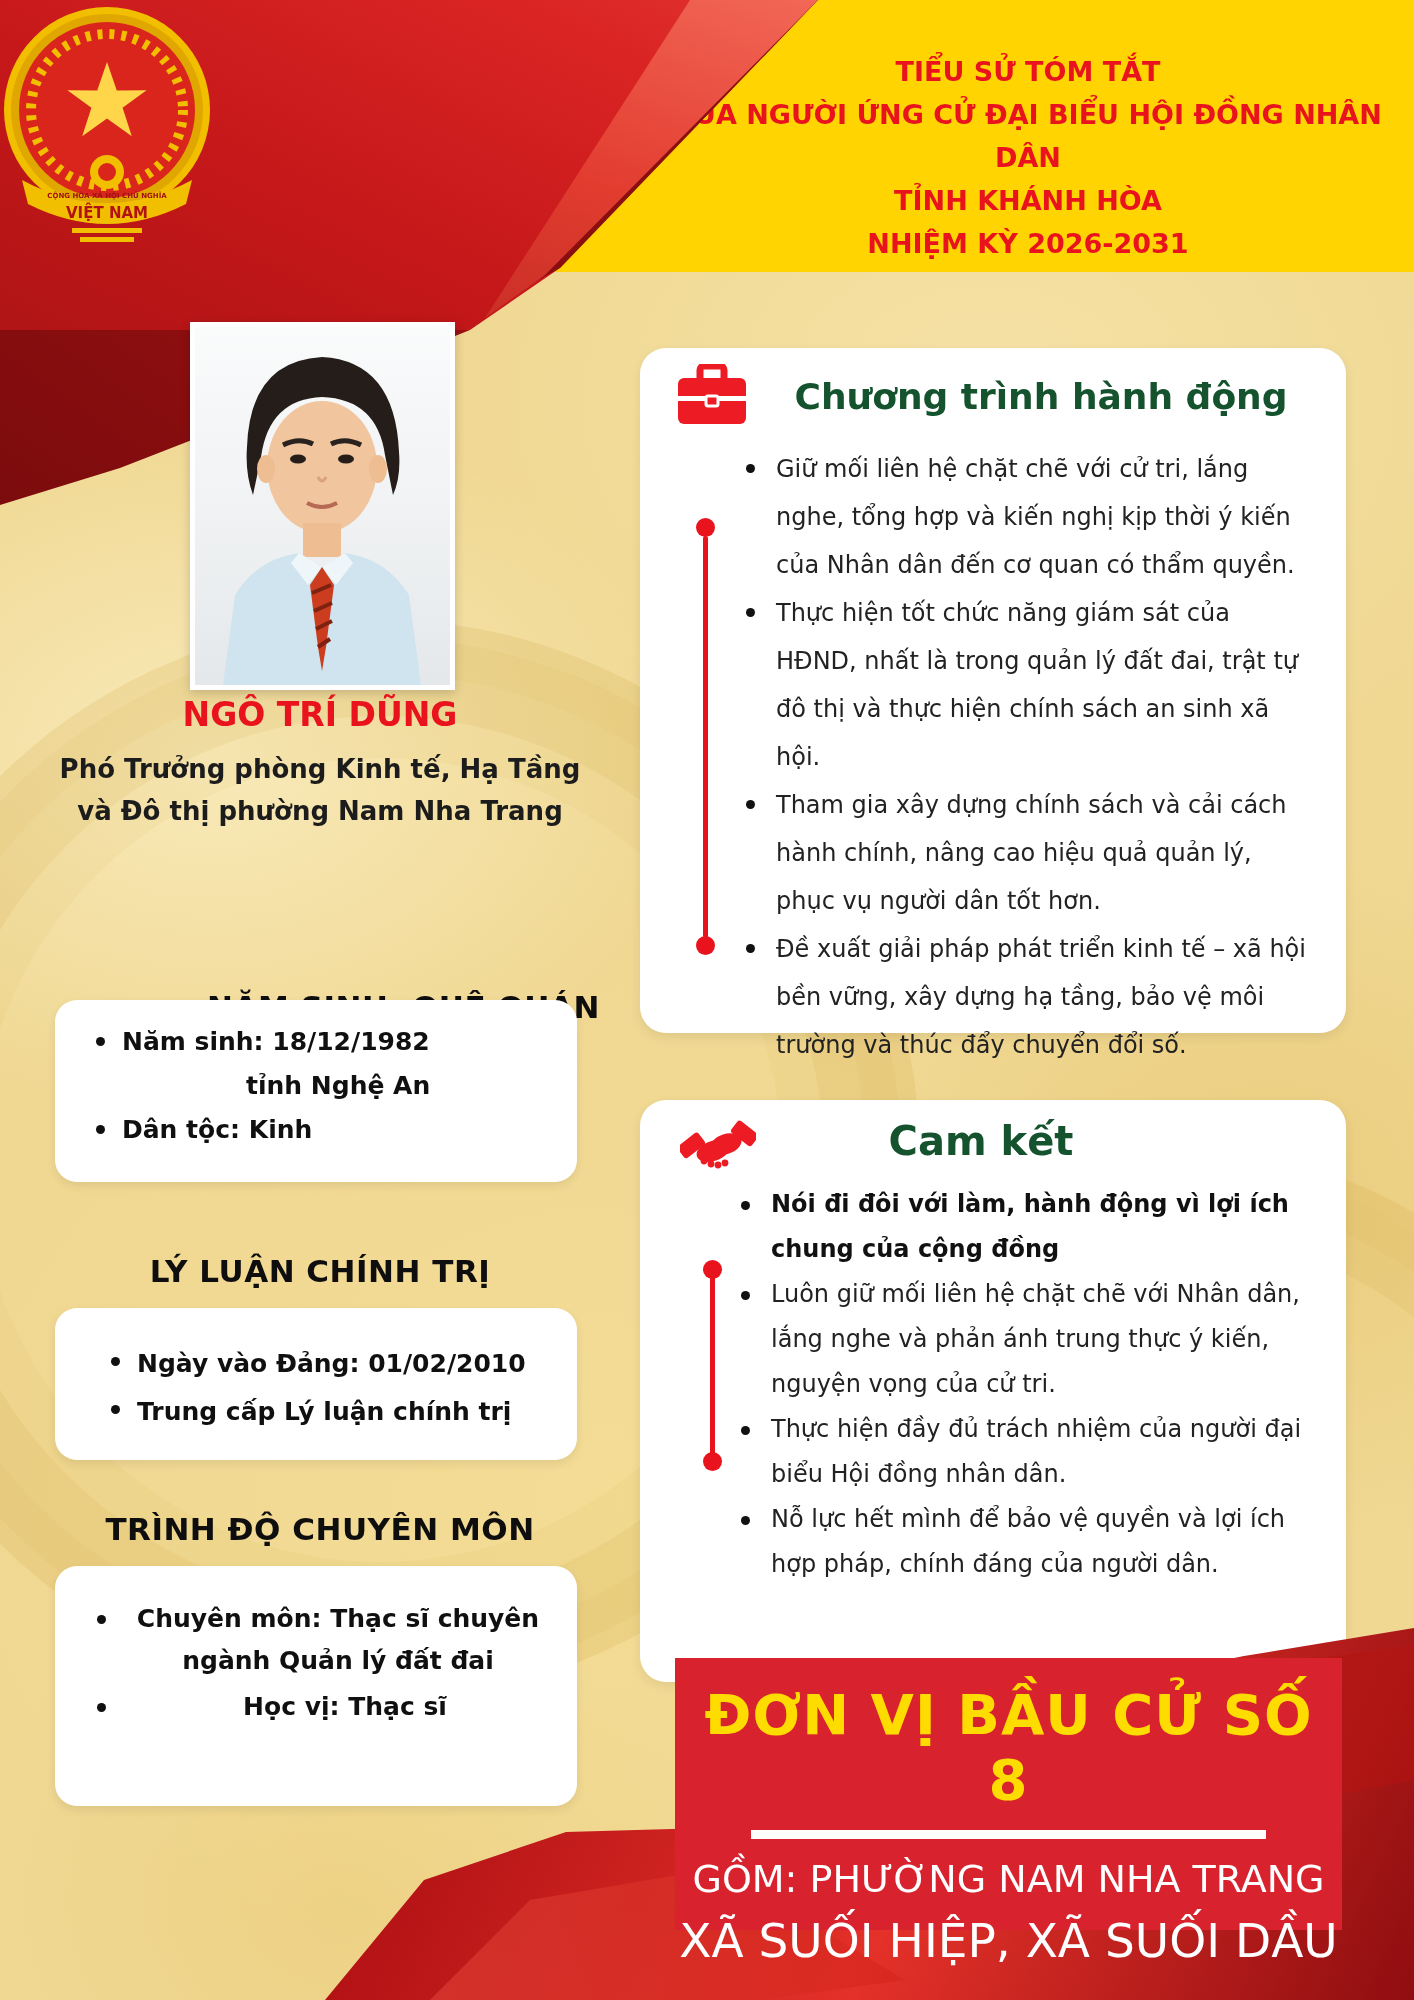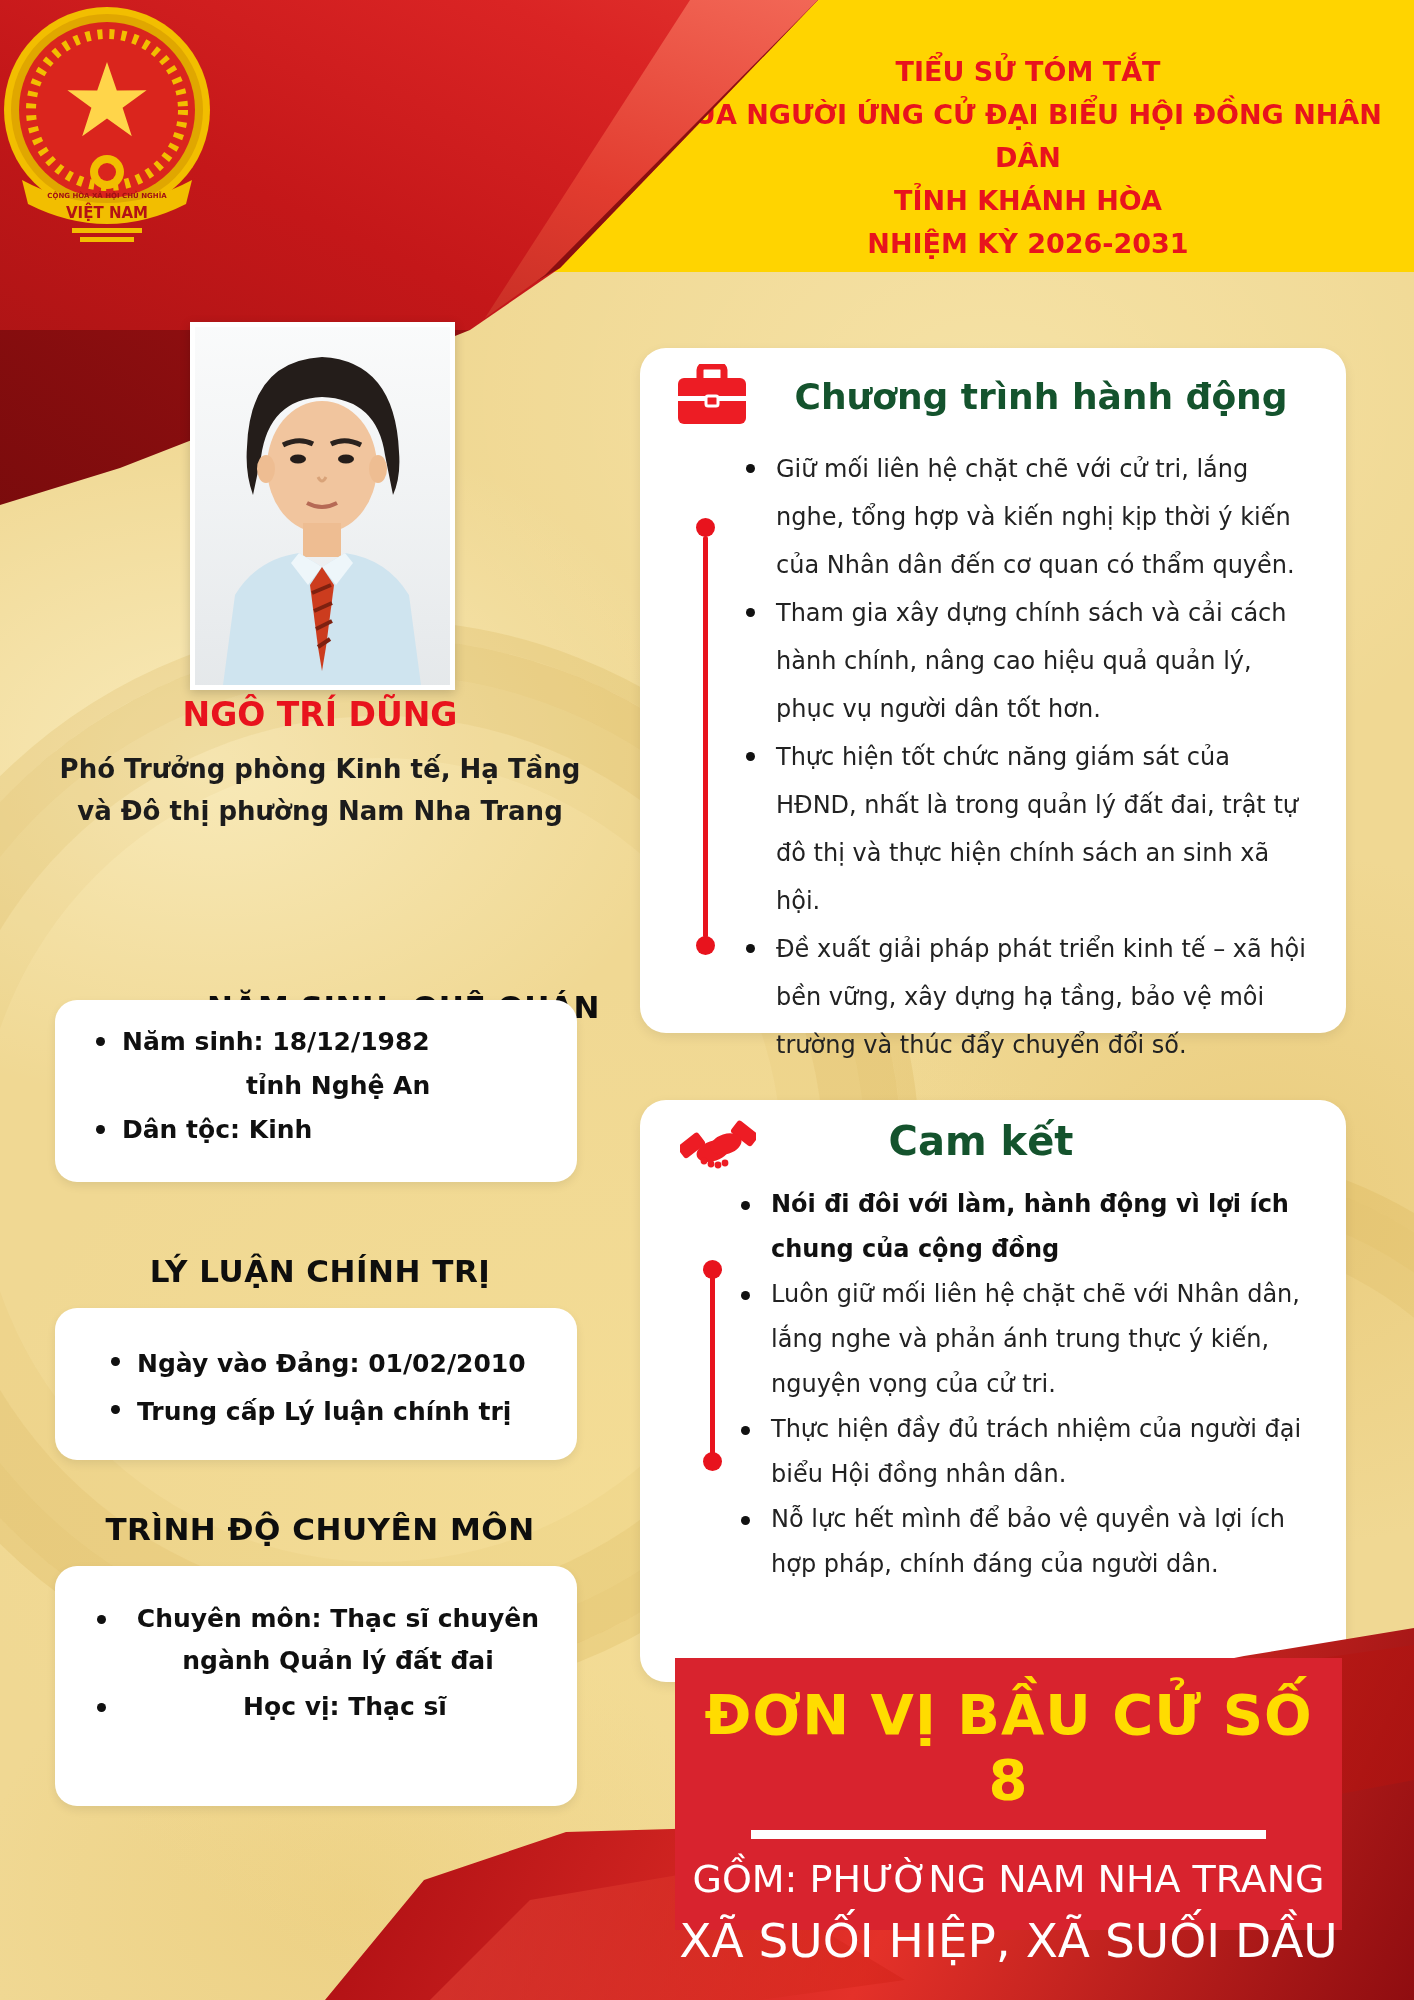--- a/index.html
+++ b/index.html
@@ -207,22 +207,22 @@
       <rect x="2" y="32" width="68" height="5" fill="#ffffff"></rect>
       <rect x="30" y="32" width="12" height="10" rx="2" fill="#ed1c24" stroke="#ffffff" stroke-width="3"></rect>
     </svg>
   </div>
   <div class="rcard-title" data-name="action-program-title">Chương trình hành động</div>
   <div class="tl-line" style="left:63px;top:188px;height:402px;" data-name="timeline-line"></div>
   <div class="tl-dot" style="left:56px;top:170px;" data-name="timeline-dot"></div>
   <div class="tl-dot" style="left:56px;top:588px;" data-name="timeline-dot"></div>
   <ul class="rlist" data-name="action-program-list">
     <li data-name="list-item"><span class="dot" data-name="bullet-dot-icon"></span><span data-name="action-item-1">Giữ mối liên hệ chặt chẽ với cử tri, lắng nghe, tổng hợp và kiến nghị kịp thời ý kiến của Nhân dân đến cơ quan có thẩm quyền.</span></li>
+    <li data-name="list-item"><span class="dot" data-name="bullet-dot-icon"></span><span data-name="action-item-2">Thực hiện tốt chức năng giám sát của HĐND, nhất là trong quản lý đất đai, trật tự đô thị và thực hiện chính sách an sinh xã hội.</span></li>
     <li data-name="list-item"><span class="dot" data-name="bullet-dot-icon"></span><span data-name="action-item-3">Tham gia xây dựng chính sách và cải cách hành chính, nâng cao hiệu quả quản lý, phục vụ người dân tốt hơn.</span></li>
-    <li data-name="list-item"><span class="dot" data-name="bullet-dot-icon"></span><span data-name="action-item-2">Thực hiện tốt chức năng giám sát của HĐND, nhất là trong quản lý đất đai, trật tự đô thị và thực hiện chính sách an sinh xã hội.</span></li>
     <li data-name="list-item"><span class="dot" data-name="bullet-dot-icon"></span><span data-name="action-item-4">Đề xuất giải pháp phát triển kinh tế – xã hội bền vững, xây dựng hạ tầng, bảo vệ môi trường và thúc đẩy chuyển đổi số.</span></li>
   </ul>
 </div>
 
 <div class="rcard card-commit" data-name="commitment-card">
   <div class="icon-box" style="left:40px;top:20px;" data-name="handshake-icon">
     <svg width="76" height="56" viewBox="0 0 76 56">
       <g fill="#ed1c24">
         <rect x="-2" y="18" width="26" height="15" rx="3" transform="rotate(-38 11 25)"></rect>
         <rect x="52" y="6" width="26" height="15" rx="3" transform="rotate(38 65 13)"></rect>

